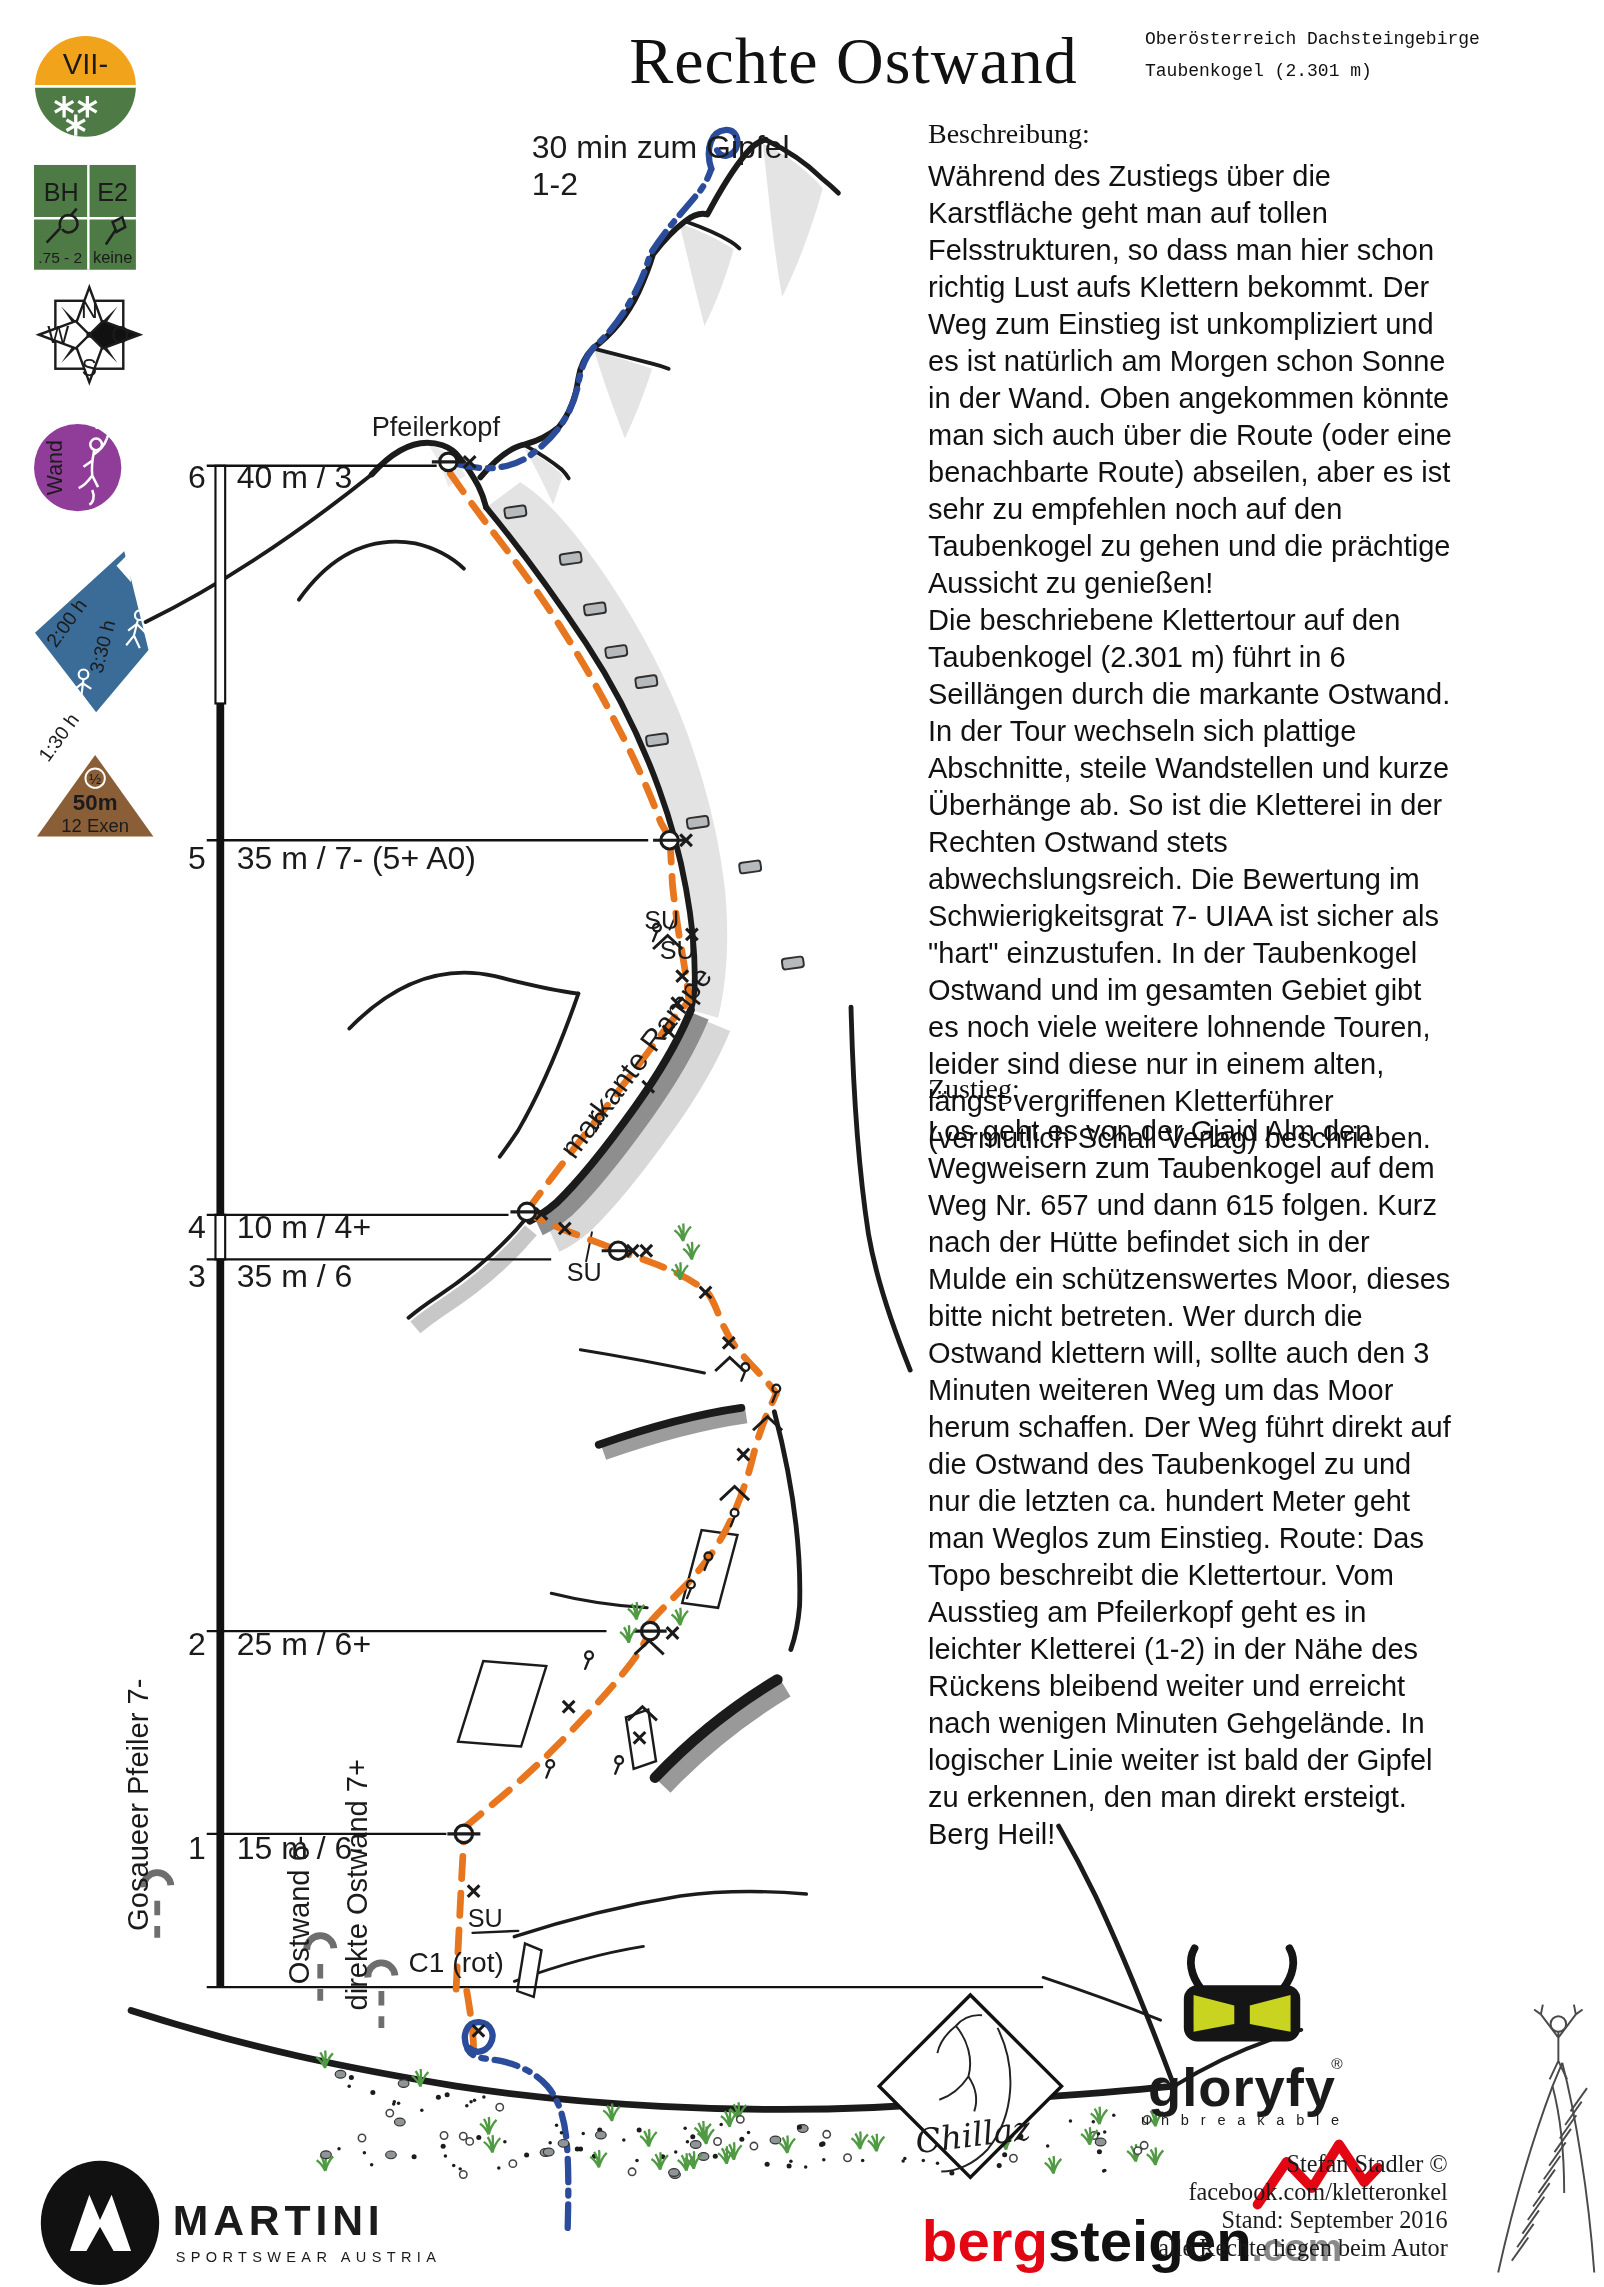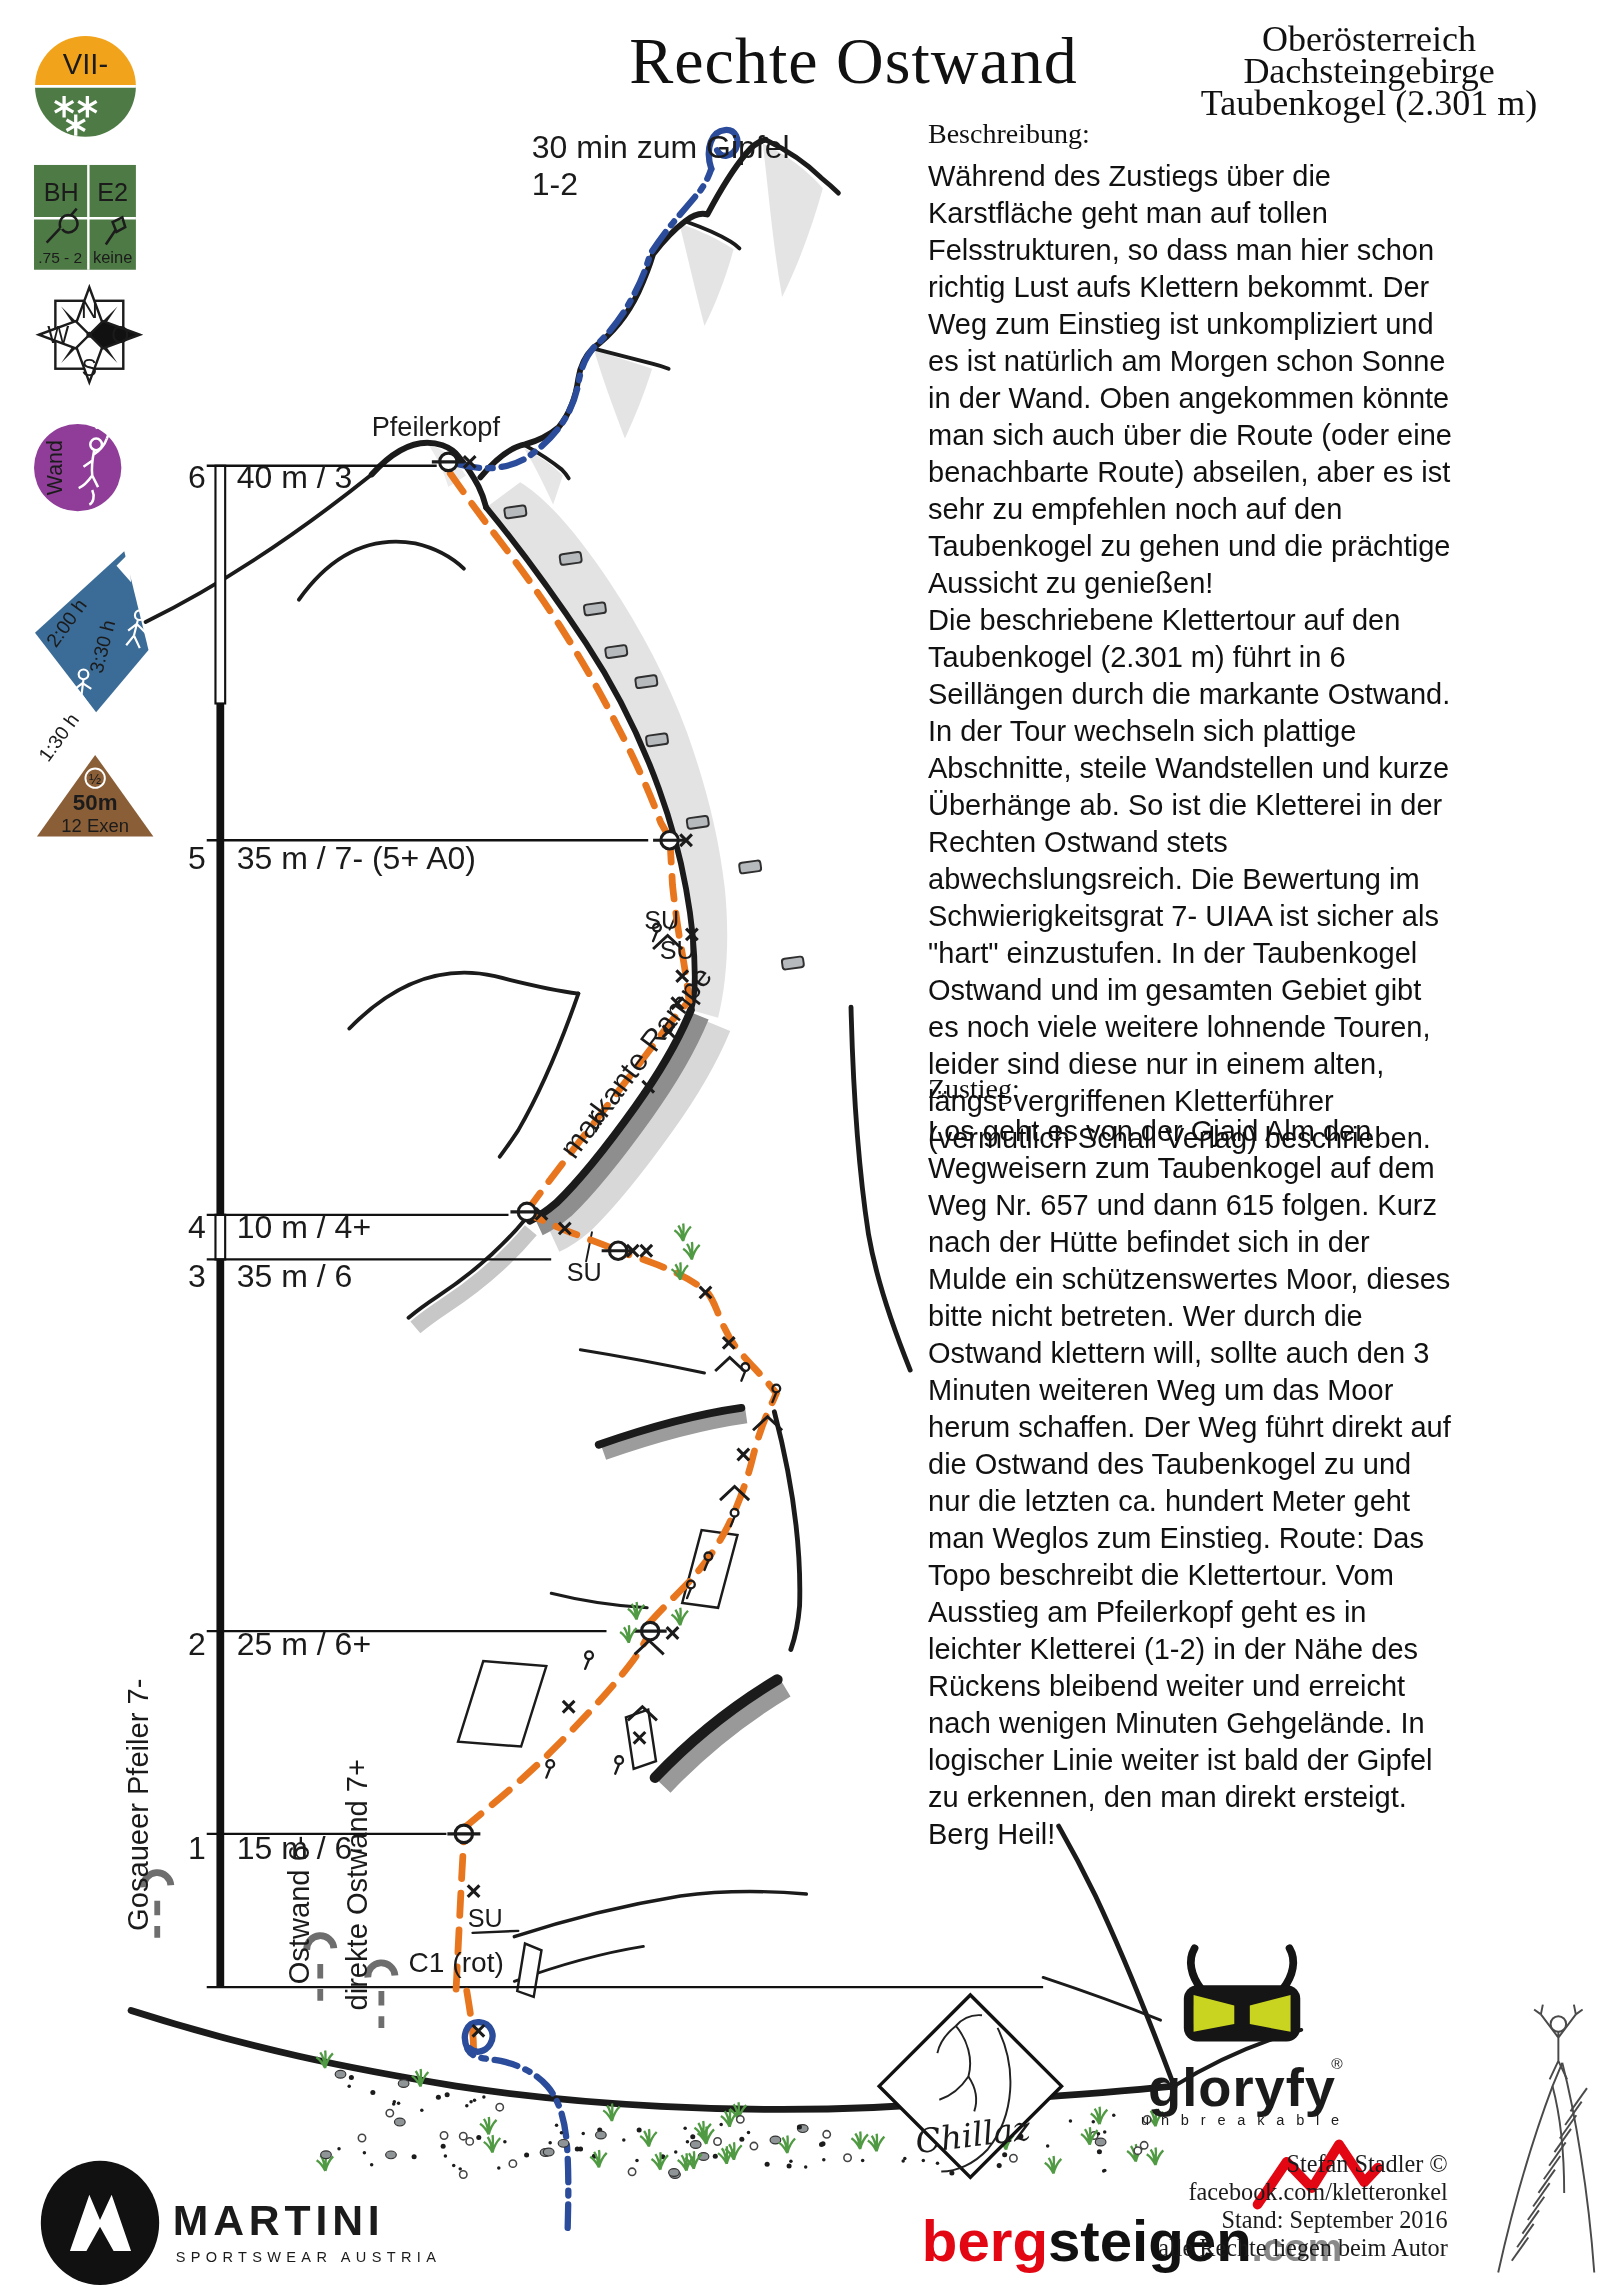--- a/index.html
+++ b/index.html
@@ -1,22 +1,22 @@
 <!DOCTYPE html>
 <html lang="de"><head>
 <meta charset="utf-8">
 <style>
   html,body{margin:0;padding:0;background:#ffffff;}
   body{width:1605px;height:2287px;position:relative;overflow:hidden;
        font-family:"Liberation Sans",sans-serif;color:#111;}
   .abs{position:absolute;}
   .title{font-family:"Liberation Serif",serif;font-size:66px;letter-spacing:1px;
          text-align:center;white-space:nowrap;}
-  .hdr-right{font-family:Liberation Serif, serif;font-size:36px;line-height:32px;
-             text-align:center;}
+  .hdr-right{font-family:Liberation Mono, monospace;font-size:18px;line-height:32px;
+             text-align:left;}
   .sec{width:526px;}
   .sec h2{font-family:"Liberation Serif",serif;font-size:28px;font-weight:normal;
           margin:0 0 7.8px 0;}
   .sec p{font-size:29px;line-height:37px;margin:0;text-align:left;
          hyphens:auto;-webkit-hyphens:auto;}
   svg text{font-family:"Liberation Sans",sans-serif;fill:#1b1b1b;}
   svg text.ser{font-family:"Liberation Serif",serif;}
   .stk{stroke:#1b1b1b;fill:none;stroke-linecap:round;stroke-linejoin:round;}
 </style>
 </head>

